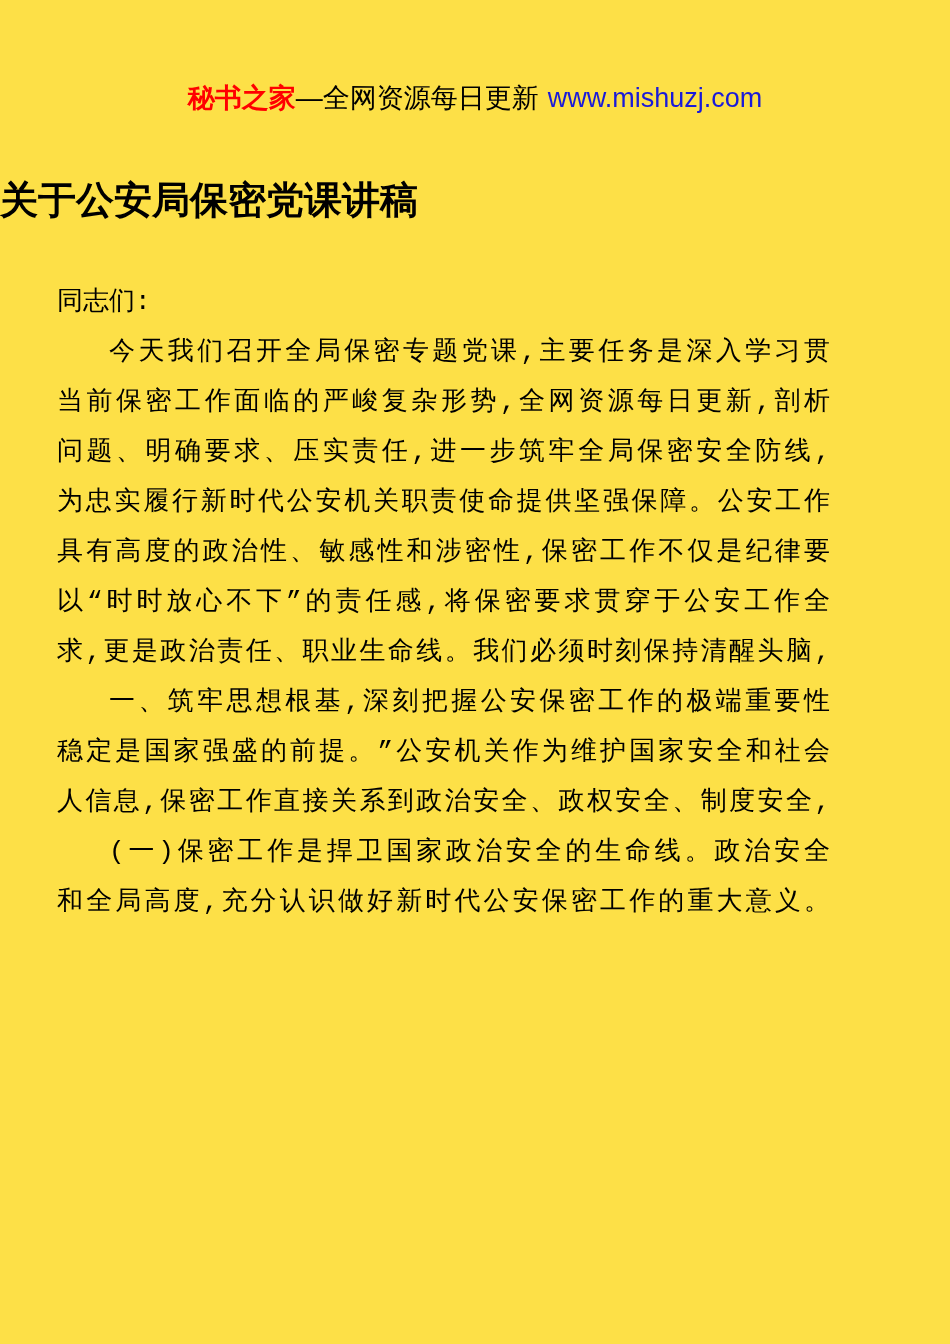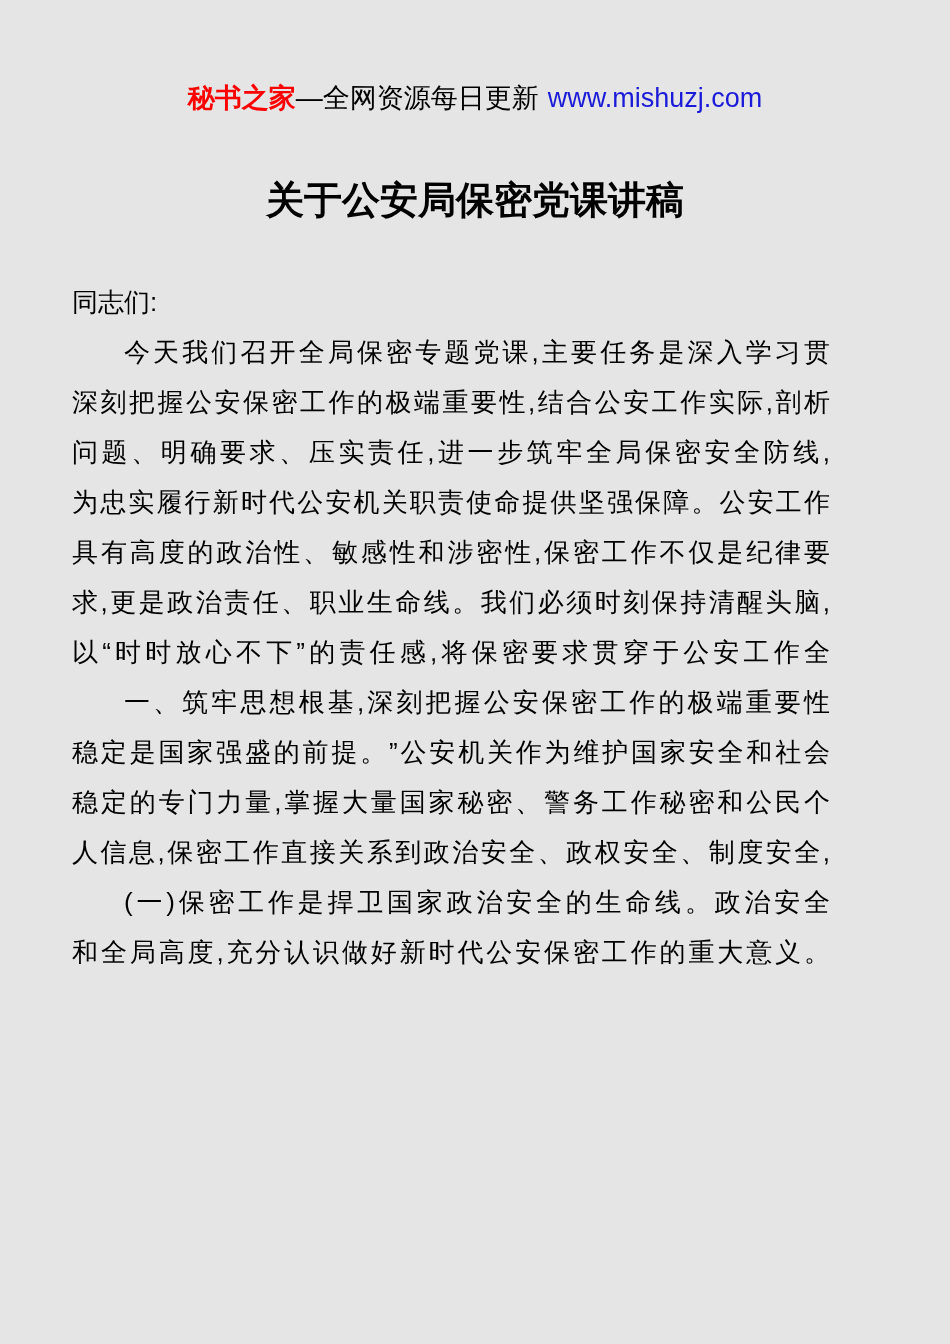--- a/index.html
+++ b/index.html
@@ -10,21 +10,21 @@
   }
   body {
     font-family: "Liberation Sans", "DejaVu Sans", sans-serif;
     color: #000000;
   }
   .page {
     position: relative;
     width: 950px;
     height: 1344px;
     margin: 0 auto;
-    background: #e5e5e5;
+    background: #fde047;
     overflow: hidden;
   }
   
   .site-header {
     padding-top: 82px;
     text-align: center;
     font-size: 27px;
     line-height: 33px;
     white-space: nowrap;
   }
@@ -36,30 +36,30 @@
     color: #000000;
   }
   .url {
     color: #1a1ad9;
     text-decoration: none;
     margin-left: 9px;
   }
   
   .doc-title {
     margin: 60px 0 0 0;
-    text-align: center;
     font-size: 38px;
     font-weight: bold;
     line-height: 50px;
     color: #000000;
   }
   
   .doc-body {
-    margin: 52px 120px 0 72px;
+    margin: 52px 120px 0 57px;
     font-size: 26px;
+    font-family: Liberation Mono, monospace;
   }
   .line {
     height: 50px;
     line-height: 50px;
     text-align: justify;
     text-align-last: justify;
   }
   .line.indent {
     text-indent: 52px;
   }
@@ -74,27 +74,26 @@
 
   <div class="site-header">
     <span class="brand">秘书之家</span><span class="tagline">—全网资源每日更新</span><a class="url">www.mishuzj.com</a>
   </div>
 
   <h1 class="doc-title">关于公安局保密党课讲稿</h1>
 
   <div class="doc-body">
       <div class="line short">同志们:</div>
       <div class="line indent">今天我们召开全局保密专题党课,主要任务是深入学习贯</div>
-      <div class="line">深刻把握公安保密工作的极端重要性,结合公安工作实际,剖析</div>
+      <div class="line">当前保密工作面临的严峻复杂形势,全网资源每日更新,剖析</div>
       <div class="line">问题、明确要求、压实责任,进一步筑牢全局保密安全防线,</div>
       <div class="line">为忠实履行新时代公安机关职责使命提供坚强保障。公安工作</div>
       <div class="line">具有高度的政治性、敏感性和涉密性,保密工作不仅是纪律要</div>
+      <div class="line">以“时时放心不下”的责任感,将保密要求贯穿于公安工作全</div>
       <div class="line">求,更是政治责任、职业生命线。我们必须时刻保持清醒头脑,</div>
-      <div class="line">以“时时放心不下”的责任感,将保密要求贯穿于公安工作全</div>
       <div class="line indent">一、筑牢思想根基,深刻把握公安保密工作的极端重要性</div>
       <div class="line">稳定是国家强盛的前提。”公安机关作为维护国家安全和社会</div>
-      <div class="line">稳定的专门力量,掌握大量国家秘密、警务工作秘密和公民个</div>
       <div class="line">人信息,保密工作直接关系到政治安全、政权安全、制度安全,</div>
       <div class="line indent">(一)保密工作是捍卫国家政治安全的生命线。政治安全</div>
       <div class="line">和全局高度,充分认识做好新时代公安保密工作的重大意义。</div>
     </div>
 
 </div>
 
 </body></html>

